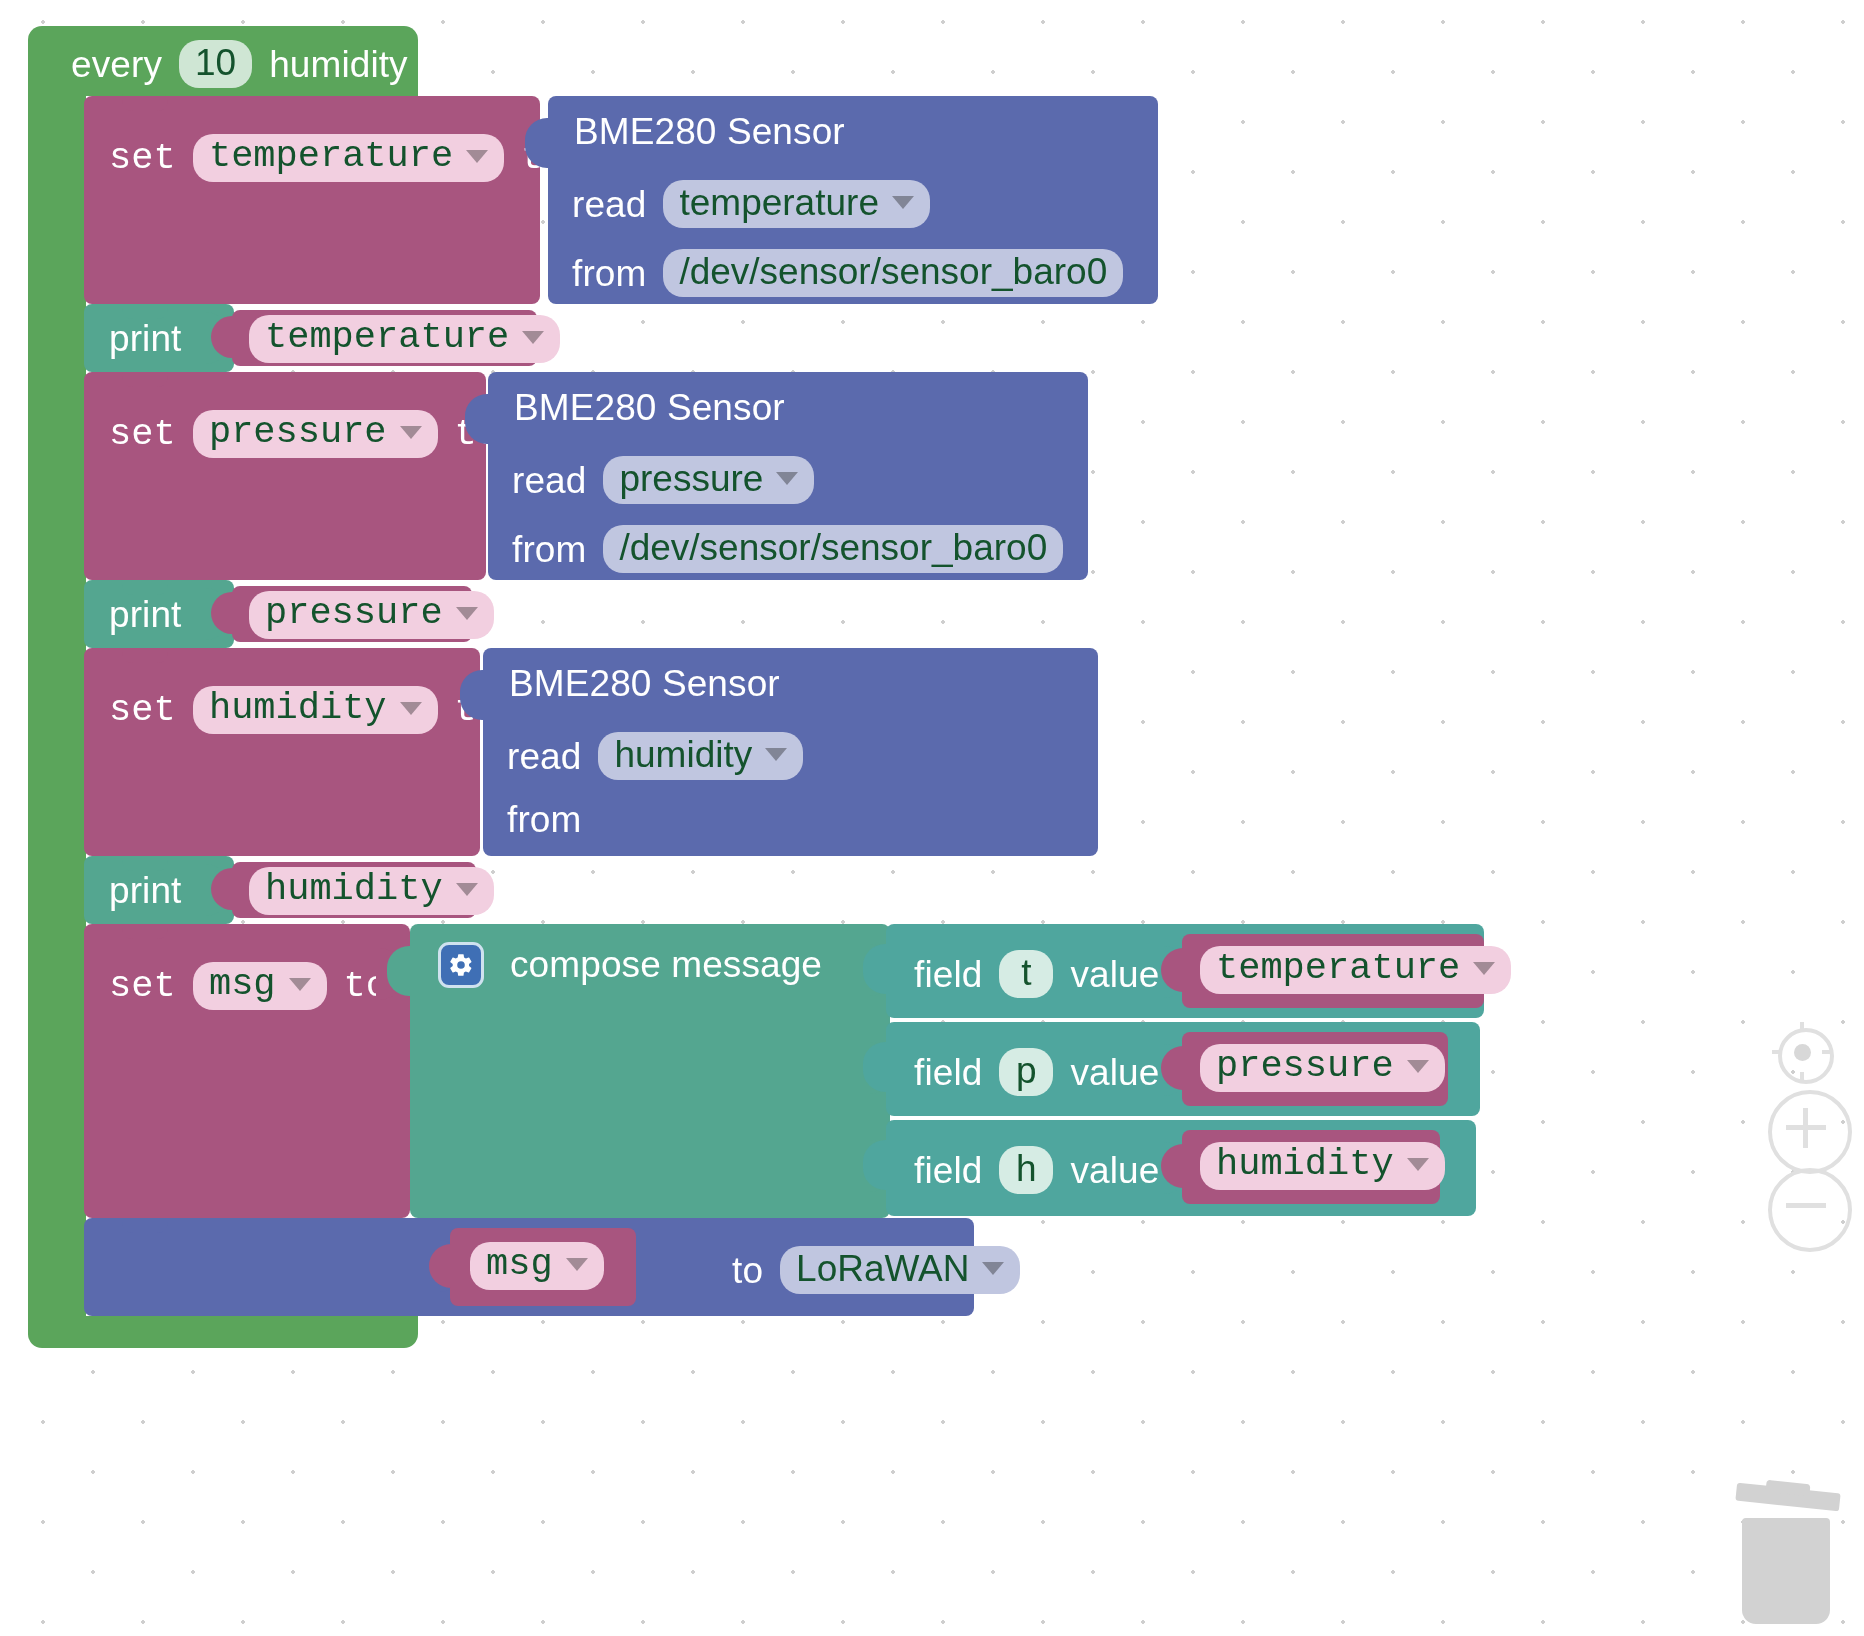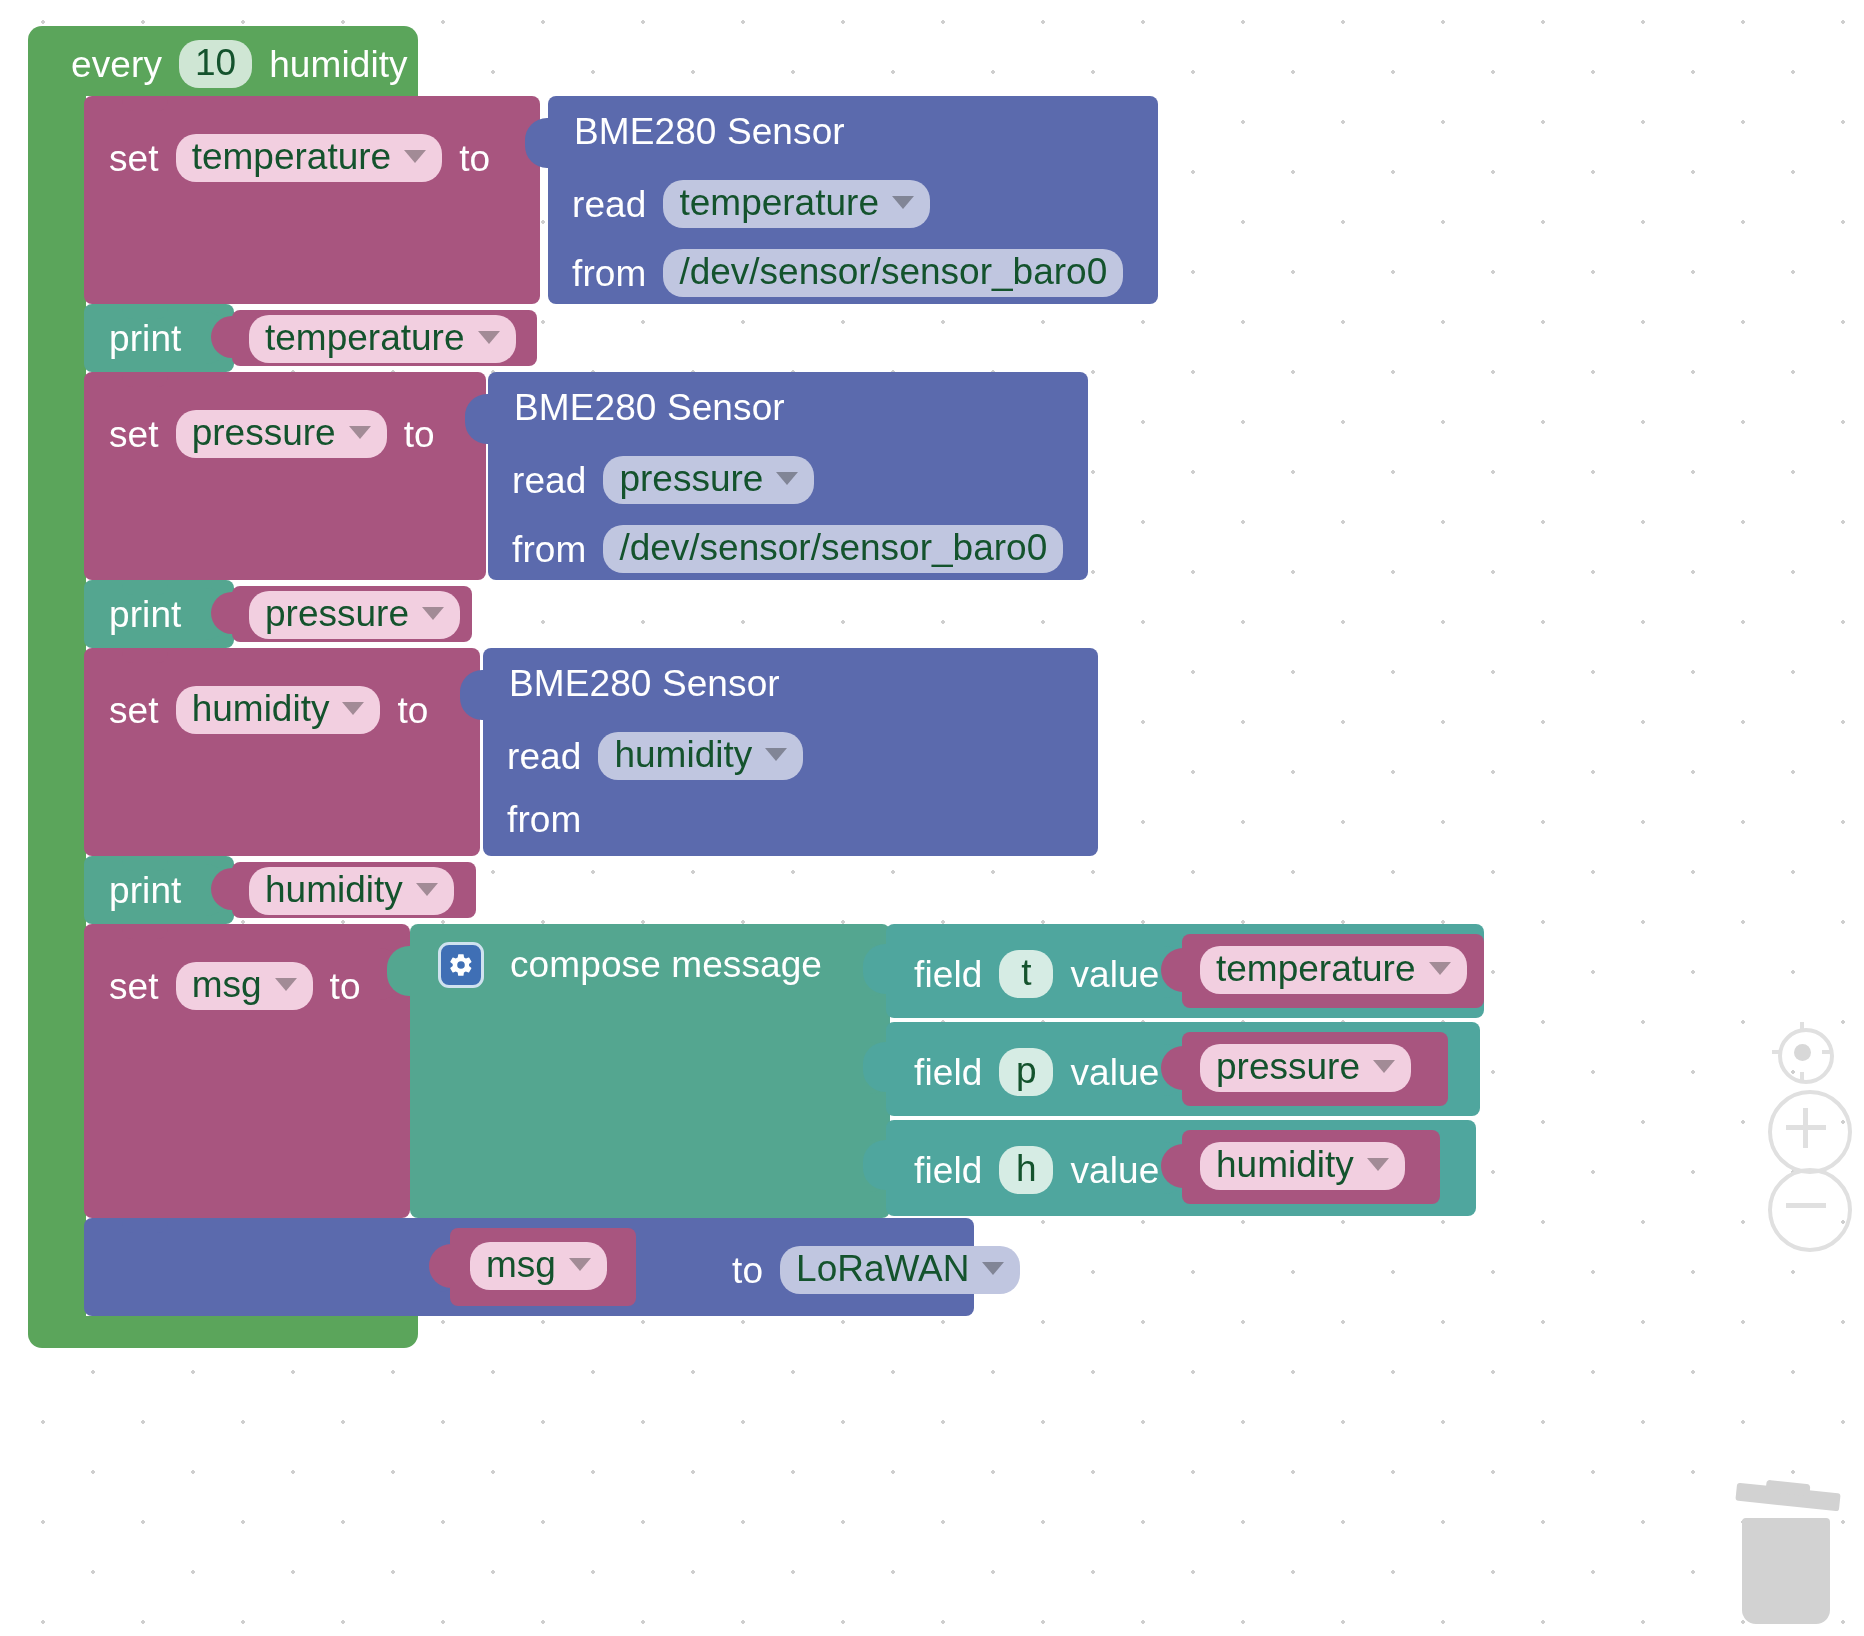--- a/index.html
+++ b/index.html
@@ -29,21 +29,21 @@
     display:inline-flex;align-items:center;justify-content:center;
     border-radius:20px;padding:4px 16px 7px 16px;
     font-size:37px;line-height:1;white-space:nowrap;color:#14532d;
   }
   .fld .car{
     display:inline-block;margin-left:13px;
     width:0;height:0;border-left:11px solid transparent;
     border-right:11px solid transparent;border-top:13px solid rgba(0,0,0,.33);
   }
   .row{display:flex;align-items:center;gap:17px;}
-  .c-rose   {background:#a8557f;}
+  .c-rose   {background:#a8557f;font-family:Liberation Mono, monospace;}
   .c-blue   {background:#5b6aad;}
   .c-teal   {background:#54a690;}
   .c-teal2  {background:#4fa69e;}
   .f-rose2  {background:#f2cfe0;}
   .f-blue   {background:#c0c6e0;}
   .f-green  {background:#cfe6d4;}
   .f-teal   {background:#d6ece4;}
 
   
   #hat{left:28px;top:26px;width:390px;height:70px;background:#5ba55b;

